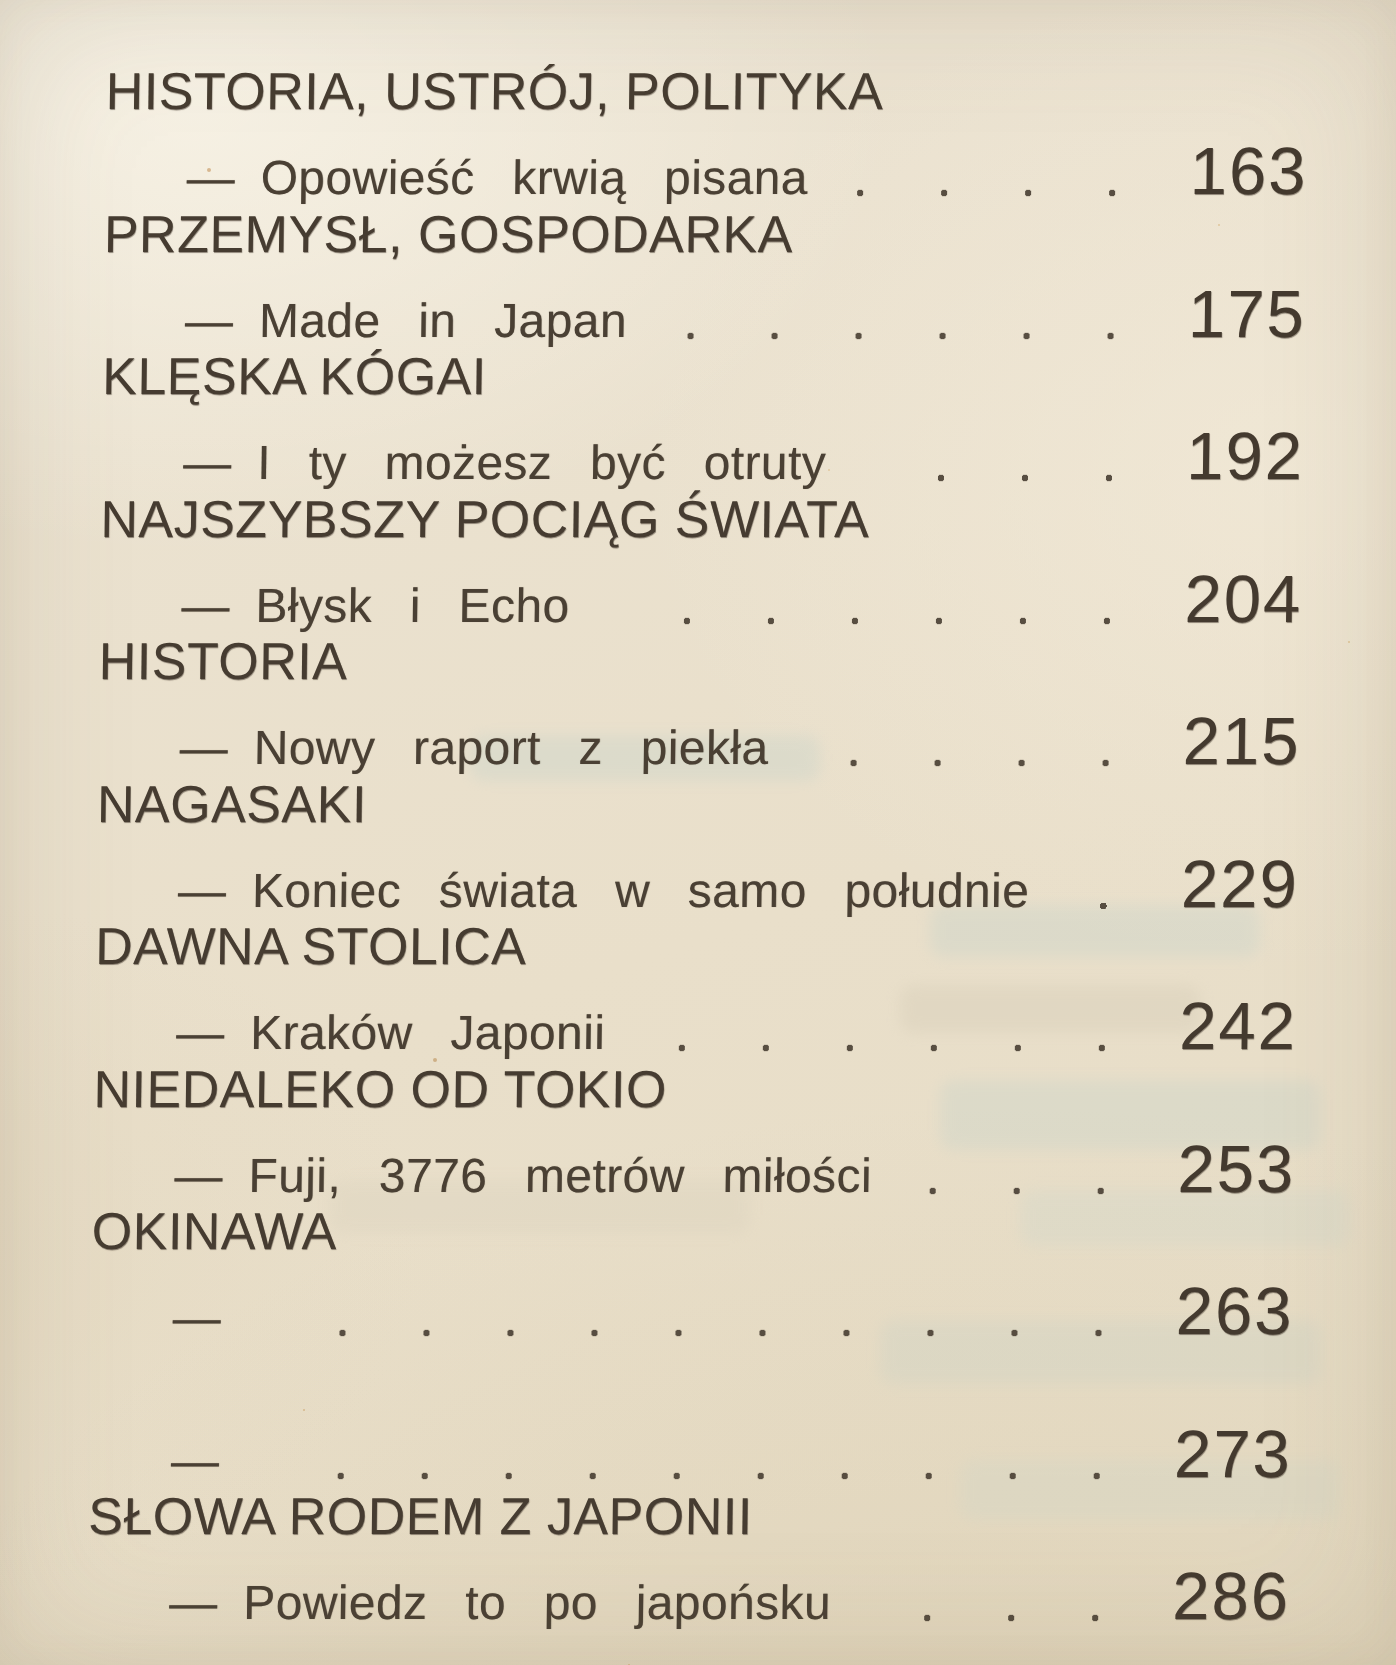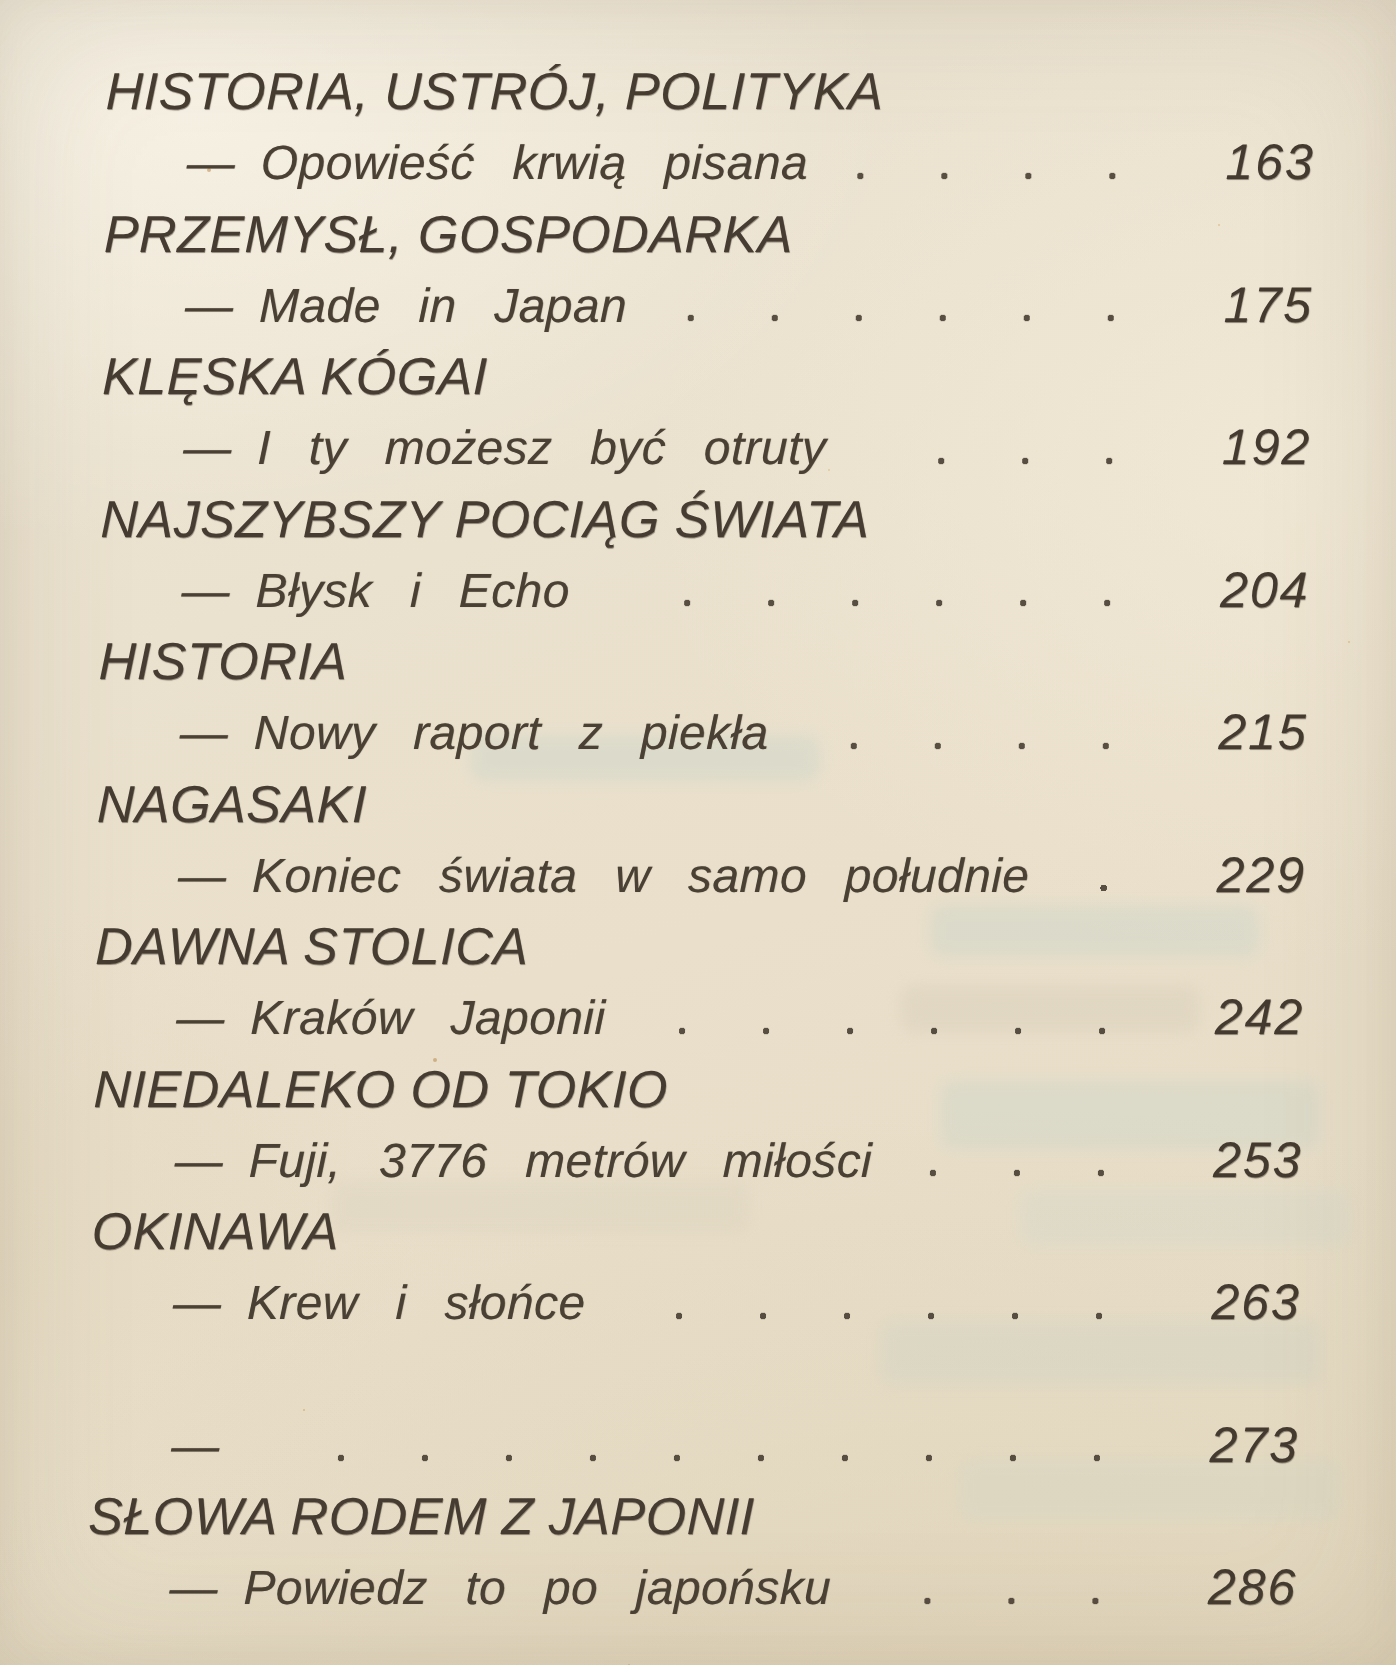--- a/index.html
+++ b/index.html
@@ -10,21 +10,20 @@
   }
   .page{
     position:relative;width:1396px;height:1665px;overflow:hidden;
     background-color:#e9e0cc;
     background-image:
       radial-gradient(1000px 650px at 14% 6%, rgba(255,252,242,0.55), rgba(255,252,242,0) 70%),
       radial-gradient(900px 700px at 92% 28%, rgba(244,236,219,0.55), rgba(244,236,219,0) 72%),
       radial-gradient(1500px 1000px at 72% 112%, rgba(213,198,166,0.42), rgba(213,198,166,0) 76%),
       radial-gradient(700px 500px at -5% 75%, rgba(226,214,189,0.5), rgba(226,214,189,0) 70%),
       linear-gradient(162deg, #ece4d4 0%, #e9dfca 55%, #e6dcc5 100%);
-    font-style: italic;
   }
   .page::after{ 
     content:"";position:absolute;inset:0;pointer-events:none;
     box-shadow:inset 0 0 140px rgba(118,98,66,0.16), inset 0 0 40px rgba(118,98,66,0.06);
   }
 
   
   .ghost{position:absolute;filter:blur(7px);border-radius:14px;pointer-events:none;}
   .g1{left:470px;top:735px;width:350px;height:46px;background:#bfd0c9;opacity:.30;}
   .g2{left:930px;top:905px;width:330px;height:52px;background:#c5d2ca;opacity:.34;}
@@ -78,22 +77,22 @@
     text-shadow:0.4px 0.4px 0.7px rgba(70,59,46,0.5);
   }
   .leader{
     flex:1 1 auto;min-width:40px;align-self:flex-end;
     height:10px;margin:0 28px 8px 46px;
     background-image:radial-gradient(circle 3.4px at 50% 50%, #4b4135 96%, rgba(75,65,53,0) 100%);
     background-size:84px 10px;background-repeat:repeat-x;background-position:right center;
     opacity:.92;
   }
   .page-num{
-    flex:none;width:132px;text-align:right;
-    font-size:50px;letter-spacing:2px;
+    flex:none;width:132px;text-align:center;
+    font-size:67px;letter-spacing:2px;
     color:#443a2f;
     text-shadow:0.5px 0.5px 0.8px rgba(66,55,43,0.55);
   }
 </style>
 </head>
 <body>
 
 <div class="page">
 
   <div class="ghost g1"></div>
@@ -185,21 +184,20 @@
         <span class="sub-title">Fuji, 3776 metrów miłości</span>
         <span class="leader"></span>
         <span class="page-num">253</span>
       </div>
     </section>
 
     <section class="toc-entry">
       <div class="toc-heading">OKINAWA</div>
       <div class="toc-subline">
         <span class="dash">—</span>
-        <span class="sub-title">Krew i słońce</span>
         <span class="leader"></span>
         <span class="page-num">263</span>
       </div>
     </section>
 
     <section class="toc-entry">
       <div class="toc-subline">
         <span class="dash">—</span>
         <span class="leader"></span>
         <span class="page-num">273</span>

